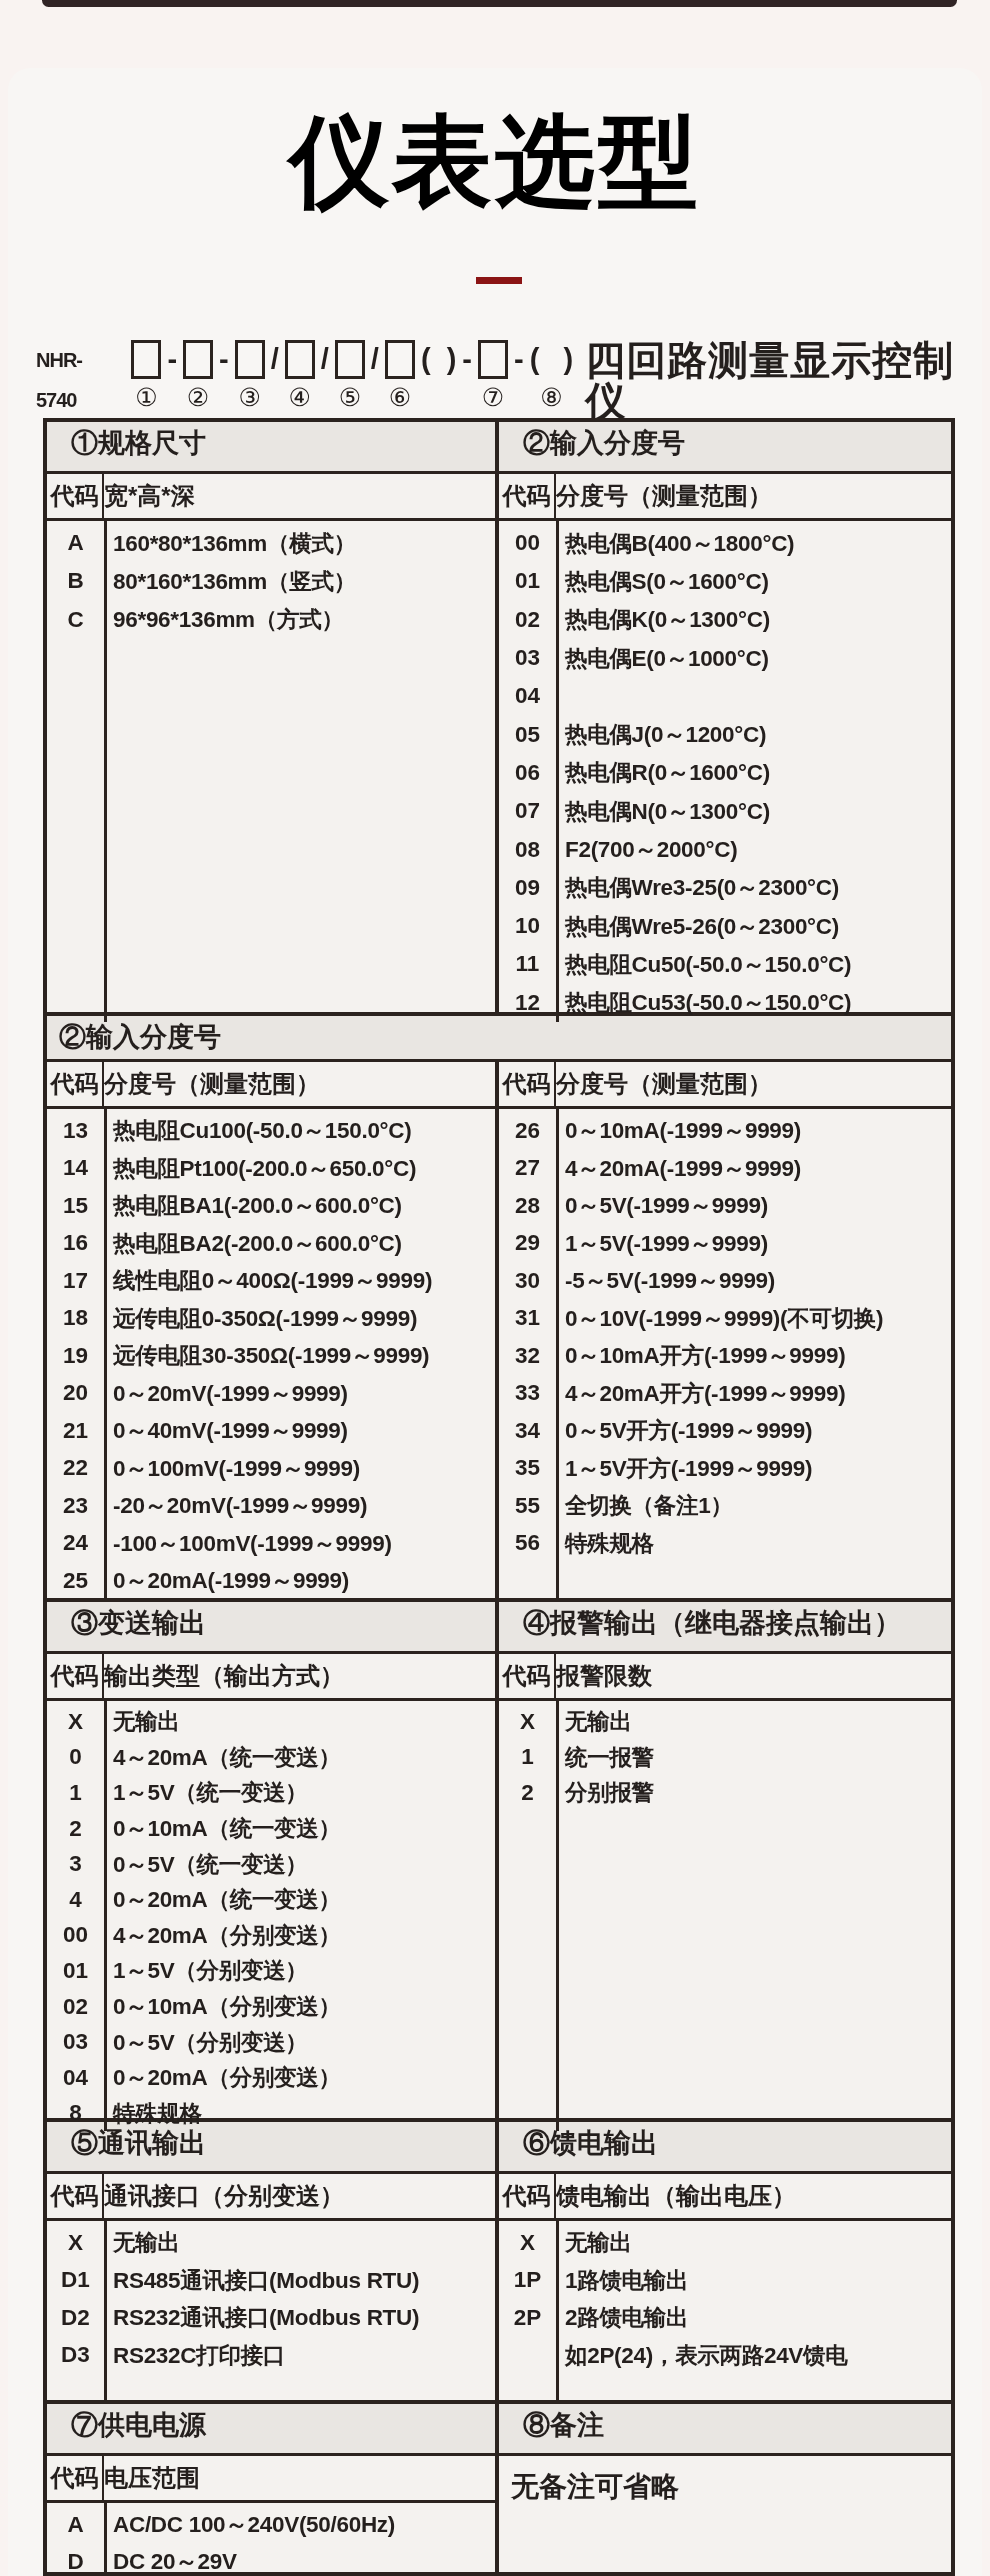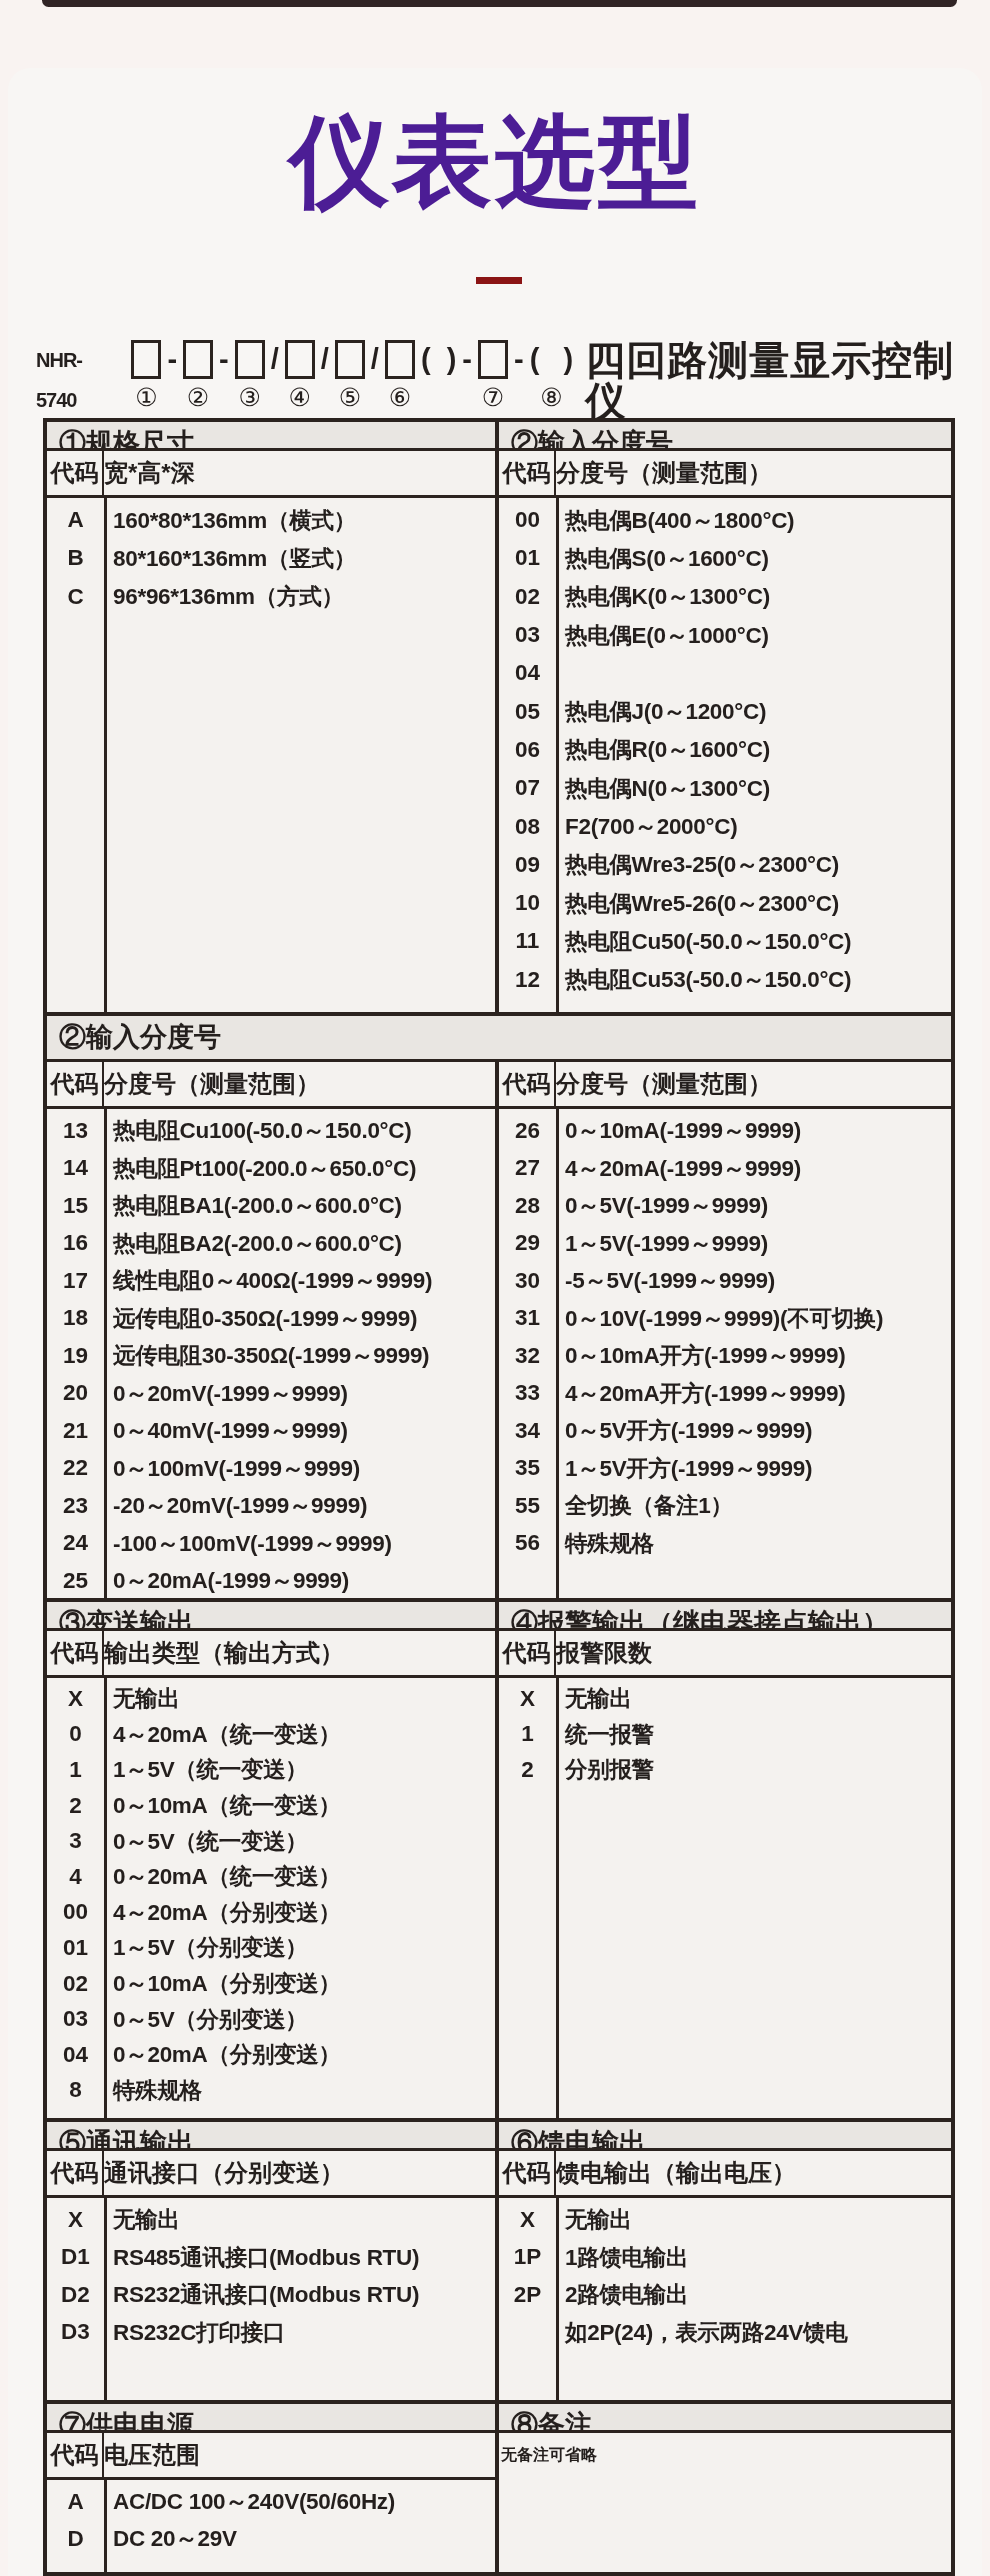--- a/index.html
+++ b/index.html
@@ -6,53 +6,53 @@
     --bd:#2b231f;
     --cellbg:#f4f2ef;
     --bandbg:#e9e6e2;
     --ink:#241f1d;
   }
   *{margin:0;padding:0;box-sizing:border-box;}
   body{margin:0;background:#f9f3f1;font-family:"Liberation Sans",sans-serif;color:var(--ink);}
   .page{position:relative;width:990px;height:2576px;background:#f9f3f1;overflow:hidden;}
   .topbar{position:absolute;top:-6px;left:42px;width:915px;height:13px;background:#312425;border-radius:8px;}
   .card{position:absolute;left:8px;top:68px;width:974px;height:2508px;background:#f8f6f4;border-radius:22px 22px 0 0;}
-  .title{position:absolute;top:96px;left:0;width:100%;text-align:center;font-size:100px;font-weight:900;letter-spacing:3px;color:#4c1d95;}
+  .title{position:absolute;top:96px;left:0;width:100%;text-align:center;font-size:100px;font-weight:900;letter-spacing:3px;color:#000000;}
   .dash{position:absolute;top:277px;left:476px;width:46px;height:7px;background:#8b1414;}
   .model{position:absolute;left:36px;top:340px;display:flex;align-items:flex-start;}
   .m-prefix{font-size:20px;font-weight:700;line-height:40px;letter-spacing:-1px;margin-right:7px;}
   .unit{display:flex;flex-direction:column;align-items:center;margin:0 3px;}
   .mbox{width:30px;height:39px;border:3px solid var(--bd);background:transparent;}
   .mtext{font-size:29px;font-weight:700;line-height:39px;white-space:pre;}
   .circ{margin-top:5px;font-size:25px;line-height:27px;height:27px;font-weight:400;}
   .circ-empty{margin-top:5px;height:27px;}
   .m-suffix{font-size:40px;font-weight:700;line-height:41px;margin-left:9px;letter-spacing:1px;}
 
   .tbl{position:absolute;left:43px;top:418px;width:912px;height:2158px;border:4px solid var(--bd);background:var(--cellbg);display:flex;flex-direction:column;}
   .sec{display:grid;grid-template-columns:1fr 1fr;min-height:0;}
   .bt{border-top:4px solid var(--bd);}
   .half{display:flex;flex-direction:column;min-width:0;}
   .hl{border-right:4px solid var(--bd);}
-  .band{height:29px;background:var(--bandbg);border-bottom:3px solid var(--bd);font-size:27px;font-weight:700;line-height:42px;padding-left:12px;white-space:nowrap;overflow:hidden;}
+  .band{height:52px;background:var(--bandbg);border-bottom:3px solid var(--bd);font-size:27px;font-weight:700;line-height:42px;padding-left:24px;white-space:nowrap;overflow:hidden;}
   .bandfull{height:50px;background:var(--bandbg);border-top:4px solid var(--bd);border-bottom:3px solid var(--bd);font-size:27px;font-weight:700;line-height:42px;padding-left:12px;}
   .cols{height:47px;border-bottom:3px solid var(--bd);display:flex;align-items:stretch;}
   .codeh{width:57px;flex:none;border-right:2.5px solid var(--bd);display:flex;align-items:center;justify-content:center;font-size:24px;font-weight:700;}
   .desch{flex:1;display:flex;align-items:center;font-size:24px;font-weight:700;white-space:nowrap;overflow:hidden;}
   .rows{flex:1;position:relative;padding-top:3px;min-height:0;overflow:hidden;}
   .rows::before{content:"";position:absolute;left:57px;top:0;bottom:0;width:2.5px;background:var(--bd);}
   .rows.nodiv::before{display:none;}
   .row{display:flex;align-items:center;font-size:22.5px;font-weight:700;}
   .row .c{width:57px;flex:none;text-align:center;}
   .row .d{flex:1;padding-left:9px;white-space:nowrap;overflow:hidden;min-width:0;letter-spacing:-0.3px;}
   .s1 .row{height:38.3px;}
   .s2 .row{height:37.5px;}
   .s3 .row{height:35.6px;}
   .s4 .row{height:37.5px;}
   .s5 .row{height:37px;}
-  .note{padding:9px 0 0 2px;font-size:16px;font-weight:700;}
+  .note{padding:9px 0 0 12px;font-size:28px;font-weight:700;}
 </style>
 </head>
 <body>
 
 <div class="page">
   <div class="topbar"></div>
   <div class="card"></div>
 
   <div class="title">仪表选型</div>
   <div class="dash"></div>

